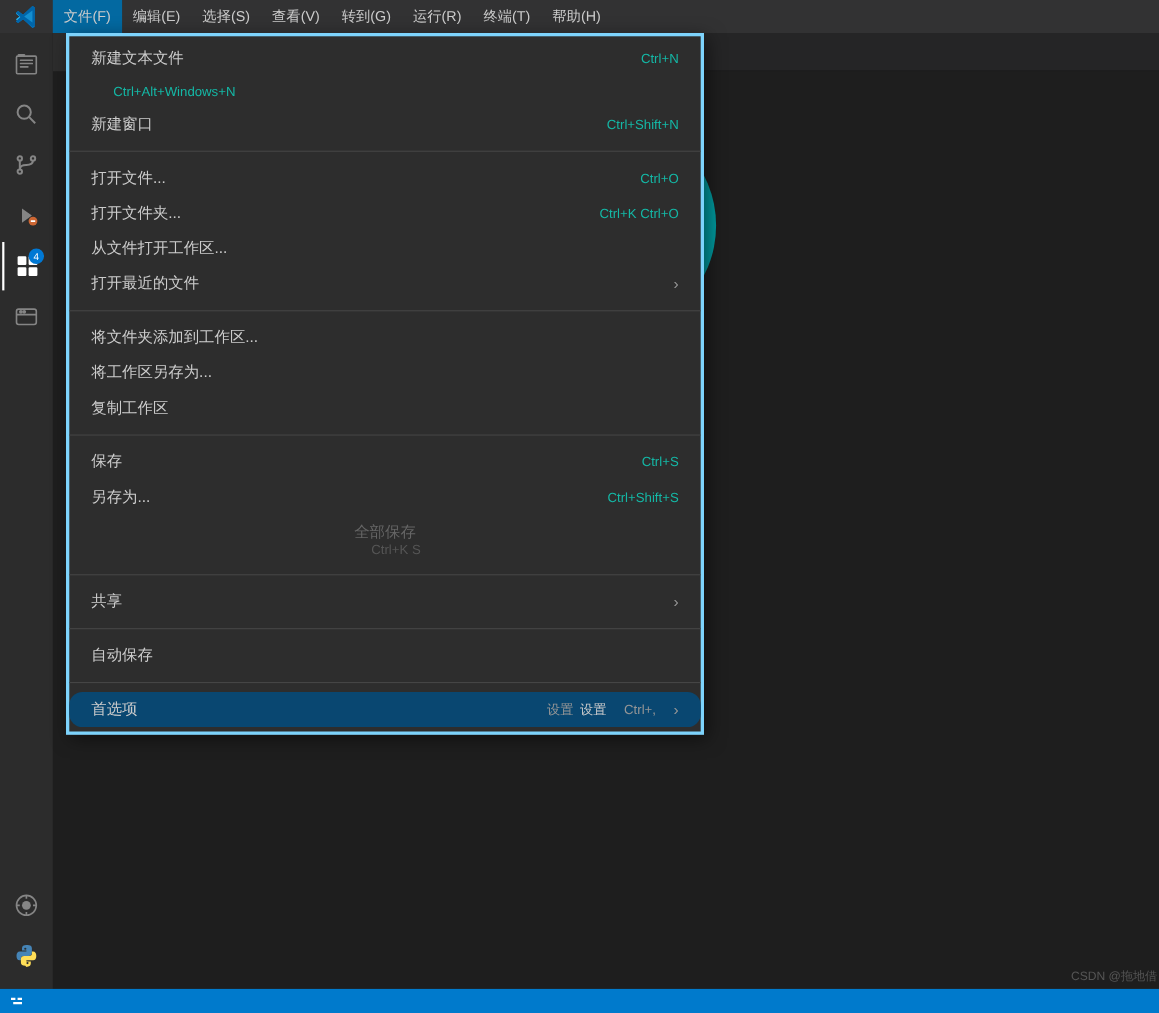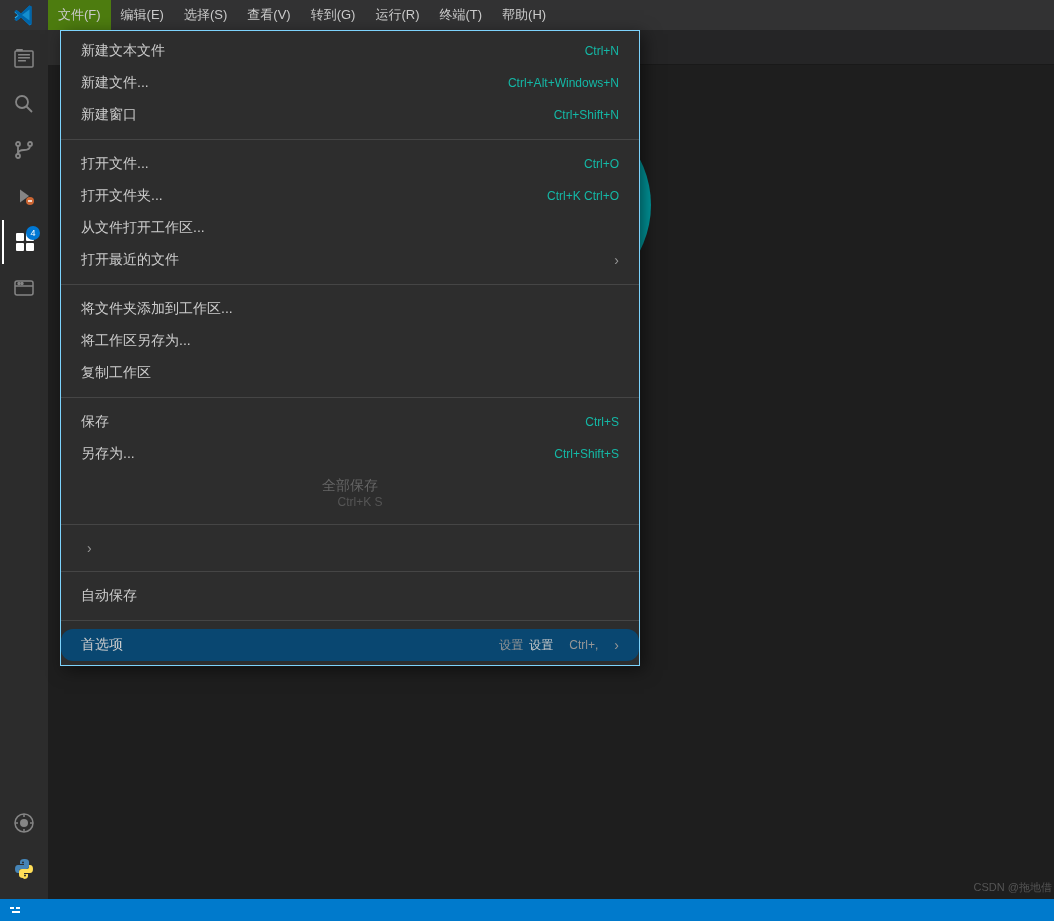--- a/index.html
+++ b/index.html
@@ -43,21 +43,21 @@
       align-items: center;
       cursor: pointer;
       color: #cccccc;
       font-size: 13px;
       position: relative;
     }
     .menu-item:hover, .menu-item.active {
       background: #3c3c3c;
     }
     .menu-item.active {
-      background: #4d7c0f;
+      background: #0369a1;
     }
 
     
     .activity-bar {
       position: absolute;
       left: 0;
       top: 30px;
       width: 48px;
       bottom: 22px;
       background: #2c2c2c;
@@ -208,21 +208,21 @@
       align-self: flex-start;
     }
 
     
     .dropdown-overlay {
       position: absolute;
       top: 30px;
       left: 60px;
       width: 580px;
       background: #2d2d2d;
-      border: 1px solid #7dd3fc;
+      border: 3px solid #7dd3fc;
       z-index: 1000;
       box-shadow: 4px 4px 16px rgba(0,0,0,0.5);
     }
     .dropdown-section {
       padding: 4px 0;
     }
     .dropdown-divider {
       height: 1px;
       background: #454545;
       margin: 4px 0;
@@ -466,21 +466,20 @@
 </div>
 
 <div class="dropdown-overlay">
 
   <div class="dropdown-section">
     <div class="dropdown-item">
       <span class="dropdown-item-label">新建文本文件</span>
       <span class="dropdown-item-shortcut">Ctrl+N</span>
     </div>
     <div class="dropdown-item">
-      <span class="dropdown-item-label">新建文件...</span>
       <span class="dropdown-item-shortcut">Ctrl+Alt+Windows+N</span>
     </div>
     <div class="dropdown-item">
       <span class="dropdown-item-label">新建窗口</span>
       <span class="dropdown-item-shortcut">Ctrl+Shift+N</span>
     </div>
   </div>
   <div class="dropdown-divider"></div>
 
   <div class="dropdown-section">
@@ -527,20 +526,21 @@
     </div>
     <div class="dropdown-item disabled">
       <span class="dropdown-item-label">全部保存</span>
       <span class="dropdown-item-shortcut">Ctrl+K S</span>
     </div>
   </div>
   <div class="dropdown-divider"></div>
 
   <div class="dropdown-section">
     <div class="dropdown-item">
+      <span class="dropdown-item-label">共享</span>
       <span class="dropdown-arrow">›</span>
     </div>
   </div>
   <div class="dropdown-divider"></div>
 
   <div class="dropdown-section">
     <div class="dropdown-item">
       <span class="dropdown-item-label">自动保存</span>
     </div>
   </div>

